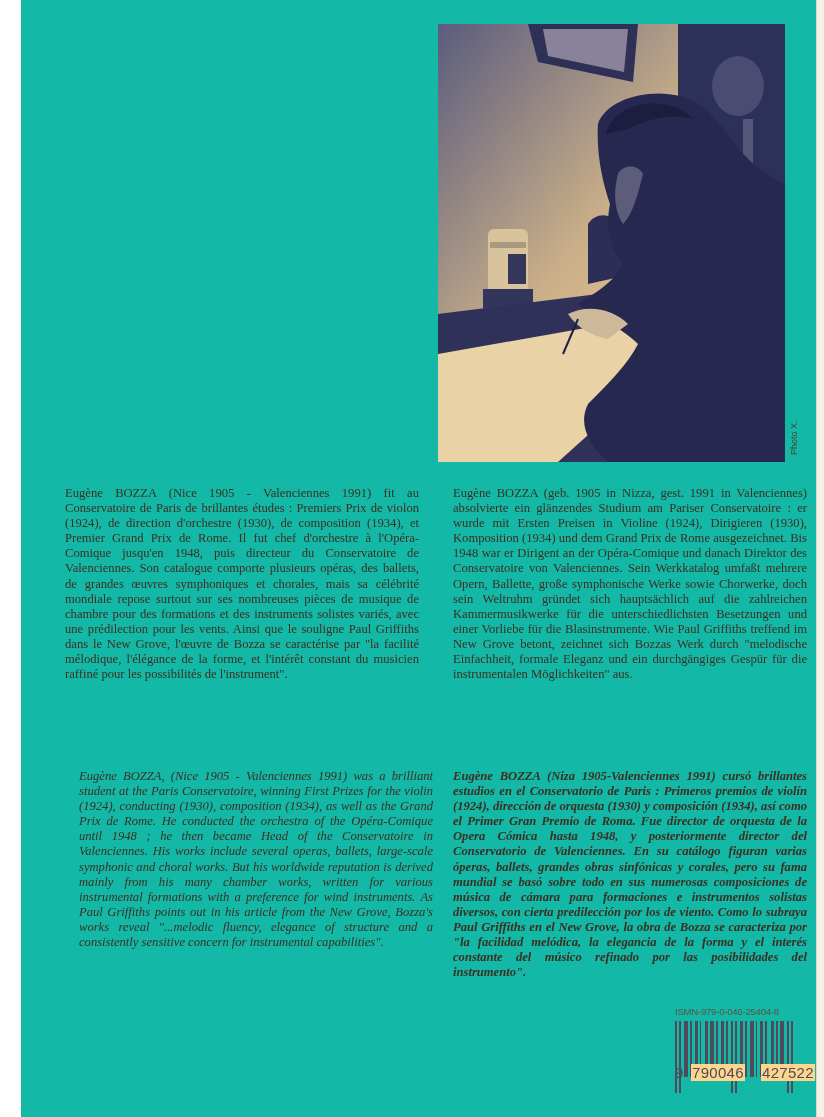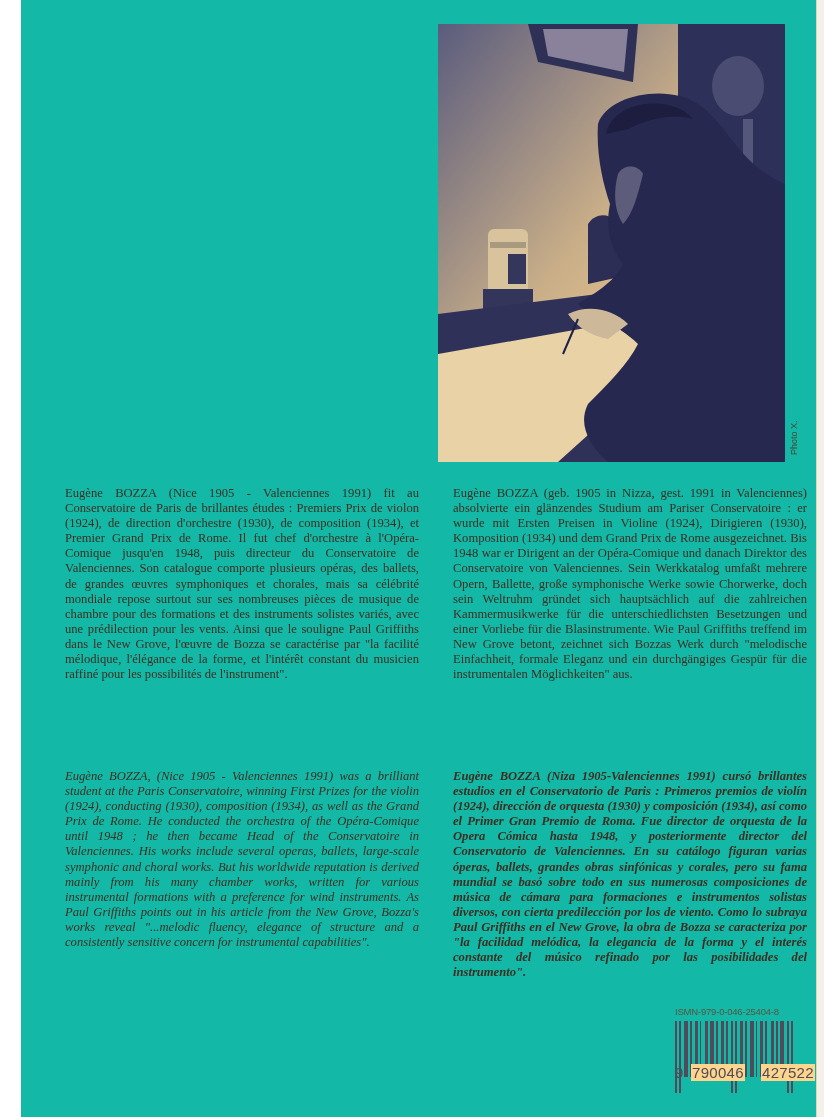--- a/index.html
+++ b/index.html
@@ -31,21 +31,21 @@
   }
   .col {
     position:absolute; width:354px;
     font-size:12.6px; line-height:15.1px; color:#3b2f22;
     text-align:justify; hyphens:auto;
   }
   .col p { margin:0; }
   .col.it { font-style:italic; }
   .fr { left:44px; top:486px; }
   .de { left:432px; top:486px; }
-  .en { left:44px; top:769px; }
+  .en { left:58px; top:769px; }
   .es { left:432px; top:769px;font-weight:bold; }
   .barcode {
     position:absolute; left:654px; top:1006px; width:155px; height:92px;
   }
   .isbn-label {
     font-family:"Liberation Sans", "DejaVu Sans", sans-serif;
     font-size:9.5px; color:#5b5440; text-align:left; letter-spacing:-0.2px;
   }
   .bars { position:relative; height:56px; margin-top:4px; display:flex; align-items:flex-start; }
   .bars span { display:block; height:56px; background:#4f4b5a; }

